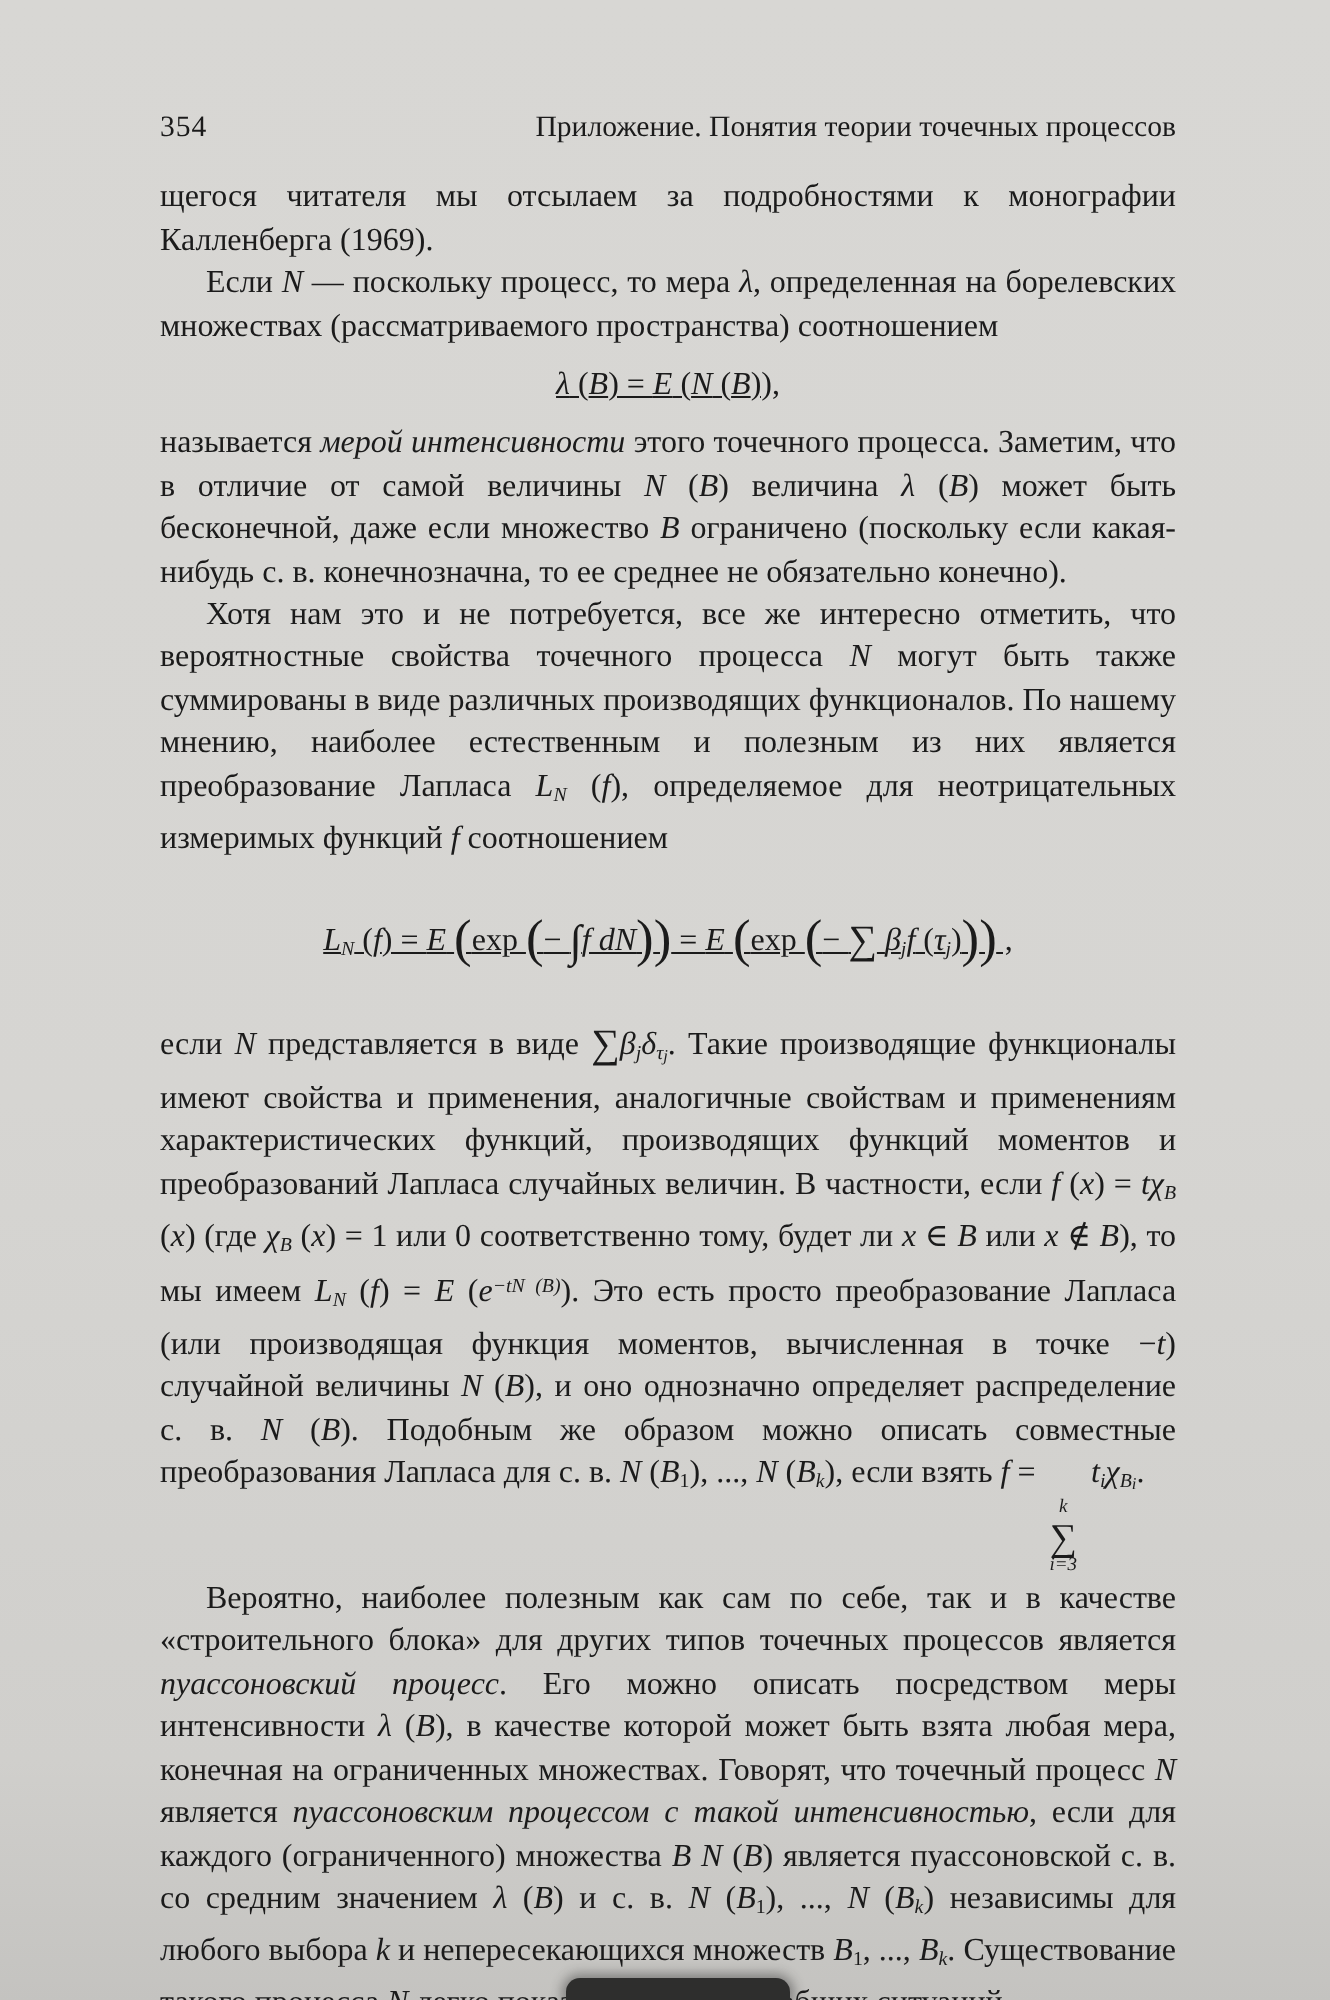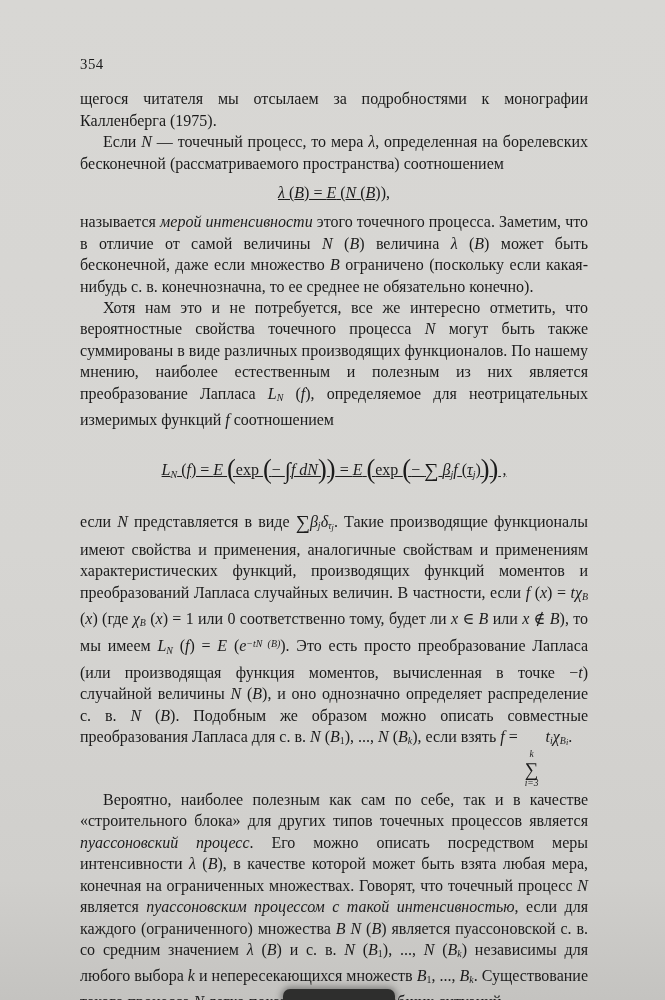--- a/index.html
+++ b/index.html
@@ -32,24 +32,25 @@
     background:#2e2e2d;border-radius:7px 7px 0 0;
     box-shadow:0 0 6px 2px rgba(40,40,40,.45);
   }
 </style>
 </head>
 <body>
 
 <div class="page">
   <div class="header">
     <span class="pagenum">354</span>
+    <span class="runhead">Приложение. Понятия теории точечных процессов</span>
   </div>
   <div>
-      <p class="para"><span>щегося читателя мы отсылаем за подробностями к монографии Калленберга (1975).</span></p>
-      <p class="para indent"><span>Если </span><span class="it">N</span><span> — точечный процесс, то мера </span><span class="it">λ</span><span>, определенная на борелевских бесконечной (рассматриваемого пространства) соотношением</span></p>
+      <p class="para"><span>щегося читателя мы отсылаем за подробностями к монографии Калленберга (1969).</span></p>
+      <p class="para indent"><span>Если </span><span class="it">N</span><span> — поскольку процесс, то мера </span><span class="it">λ</span><span>, определенная на борелевских множествах (рассматриваемого пространства) соотношением</span></p>
       <div class="equation"><span class="it">λ</span><span> (</span><span class="it">B</span><span>) = </span><span class="it">E</span><span> (</span><span class="it">N</span><span> (</span><span class="it">B</span><span>)),</span></div>
       <p class="para"><span>называется </span><span class="it">мерой интенсивности</span><span> этого точечного процесса. Заметим, что в отличие от самой величины </span><span class="it">N</span><span> (</span><span class="it">B</span><span>) величина </span><span class="it">λ</span><span> (</span><span class="it">B</span><span>) может быть бесконечной, даже если множество </span><span class="it">B</span><span> ограничено (поскольку если какая-нибудь с. в. конечнозначна, то ее среднее не обязательно конечно).</span></p>
       <p class="para indent"><span>Хотя нам это и не потребуется, все же интересно отметить, что вероятностные свойства точечного процесса </span><span class="it">N</span><span> могут быть также суммированы в виде различных производящих функционалов. По нашему мнению, наиболее естественным и полезным из них является преобразование Лапласа </span><span class="it">L</span><span class="it sb">N</span><span> (</span><span class="it">f</span><span>), определяемое для неотрицательных измеримых функций </span><span class="it">f</span><span> соотношением</span></p>
       <div class="equation eqwide"><span class="it">L</span><span class="it sb">N</span><span> (</span><span class="it">f</span><span>) = </span><span class="it">E</span><span> </span><span class="bigp">(</span><span>exp </span><span class="bigp">(</span><span>− </span><span class="opint">∫</span><span class="it">f dN</span><span class="bigp">)</span><span class="bigp">)</span><span> = </span><span class="it">E</span><span> </span><span class="bigp">(</span><span>exp </span><span class="bigp">(</span><span>− </span><span class="op">∑</span><span> </span><span class="it">β</span><span class="it sb">j</span><span class="it">f</span><span> (</span><span class="it">τ</span><span class="it sb">j</span><span>)</span><span class="bigp">)</span><span class="bigp">)</span><span> ,</span></div>
       <p class="para"><span>если </span><span class="it">N</span><span> представляется в виде </span><span class="op">∑</span><span class="it">β</span><span class="it sb">j</span><span class="it">δ</span><span class="it sb">τ</span><span class="it sb2">j</span><span>. Такие производящие функционалы имеют свойства и применения, аналогичные свойствам и применениям характеристических функций, производящих функций моментов и преобразований Лапласа случайных величин. В частности, если </span><span class="it">f</span><span> (</span><span class="it">x</span><span>) = </span><span class="it">t</span><span class="it">χ</span><span class="it sb">B</span><span> (</span><span class="it">x</span><span>) (где </span><span class="it">χ</span><span class="it sb">B</span><span> (</span><span class="it">x</span><span>) = 1 или 0 соответственно тому, будет ли </span><span class="it">x</span><span> ∈ </span><span class="it">B</span><span> или </span><span class="it">x</span><span> ∉ </span><span class="it">B</span><span>), то мы имеем </span><span class="it">L</span><span class="it sb">N</span><span> (</span><span class="it">f</span><span>) = </span><span class="it">E</span><span> (</span><span class="it">e</span><span class="it sp">−tN (B)</span><span>). Это есть просто преобразование Лапласа (или производящая функция моментов, вычисленная в точке −</span><span class="it">t</span><span>) случайной величины </span><span class="it">N</span><span> (</span><span class="it">B</span><span>), и оно однозначно определяет распределение с. в. </span><span class="it">N</span><span> (</span><span class="it">B</span><span>). Подобным же образом можно описать совместные преобразования Лапласа для с. в. </span><span class="it">N</span><span> (</span><span class="it">B</span><span class="sb">1</span><span>), ..., </span><span class="it">N</span><span> (</span><span class="it">B</span><span class="it sb">k</span><span>), если взять </span><span class="it">f</span><span> = </span><span class="stack">
           <span class="lim">k</span>
           <span class="mid">∑</span>
           <span class="lim">i=3</span>
         </span><span> </span><span class="it">t</span><span class="it sb">i</span><span class="it">χ</span><span class="it sb">B</span><span class="it sb2">i</span><span>.</span></p>
       <p class="para indent"><span>Вероятно, наиболее полезным как сам по себе, так и в качестве «строительного блока» для других типов точечных процессов является </span><span class="it">пуассоновский процесс</span><span>. Его можно описать посредством меры интенсивности </span><span class="it">λ</span><span> (</span><span class="it">B</span><span>), в качестве которой может быть взята любая мера, конечная на ограниченных множествах. Говорят, что точечный процесс </span><span class="it">N</span><span> является </span><span class="it">пуассоновским процессом с такой интенсивностью</span><span>, если для каждого (ограниченного) множества </span><span class="it">B</span><span> </span><span class="it">N</span><span> (</span><span class="it">B</span><span>) является пуассоновской с. в. со средним значением </span><span class="it">λ</span><span> (</span><span class="it">B</span><span>) и с. в. </span><span class="it">N</span><span> (</span><span class="it">B</span><span class="sb">1</span><span>), ..., </span><span class="it">N</span><span> (</span><span class="it">B</span><span class="it sb">k</span><span>) независимы для любого выбора </span><span class="it">k</span><span> и непересекающихся множеств </span><span class="it">B</span><span class="sb">1</span><span>, ..., </span><span class="it">B</span><span class="it sb">k</span><span>. Существование такого процесса </span><span class="it">N</span><span> легко показать для весьма общих ситуаций,</span></p>

